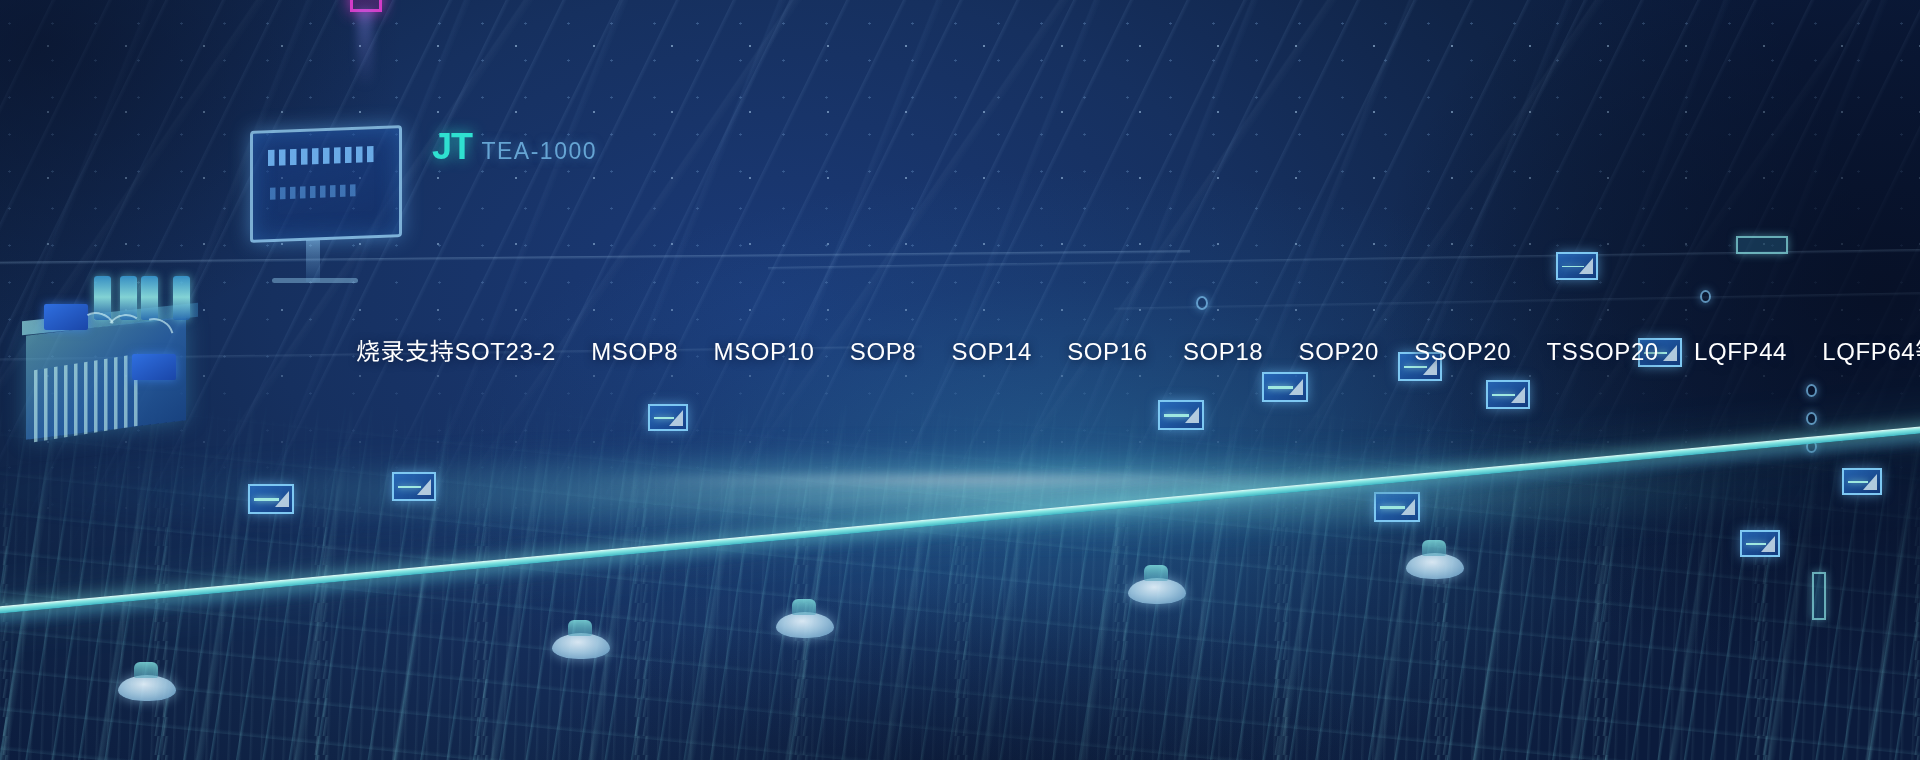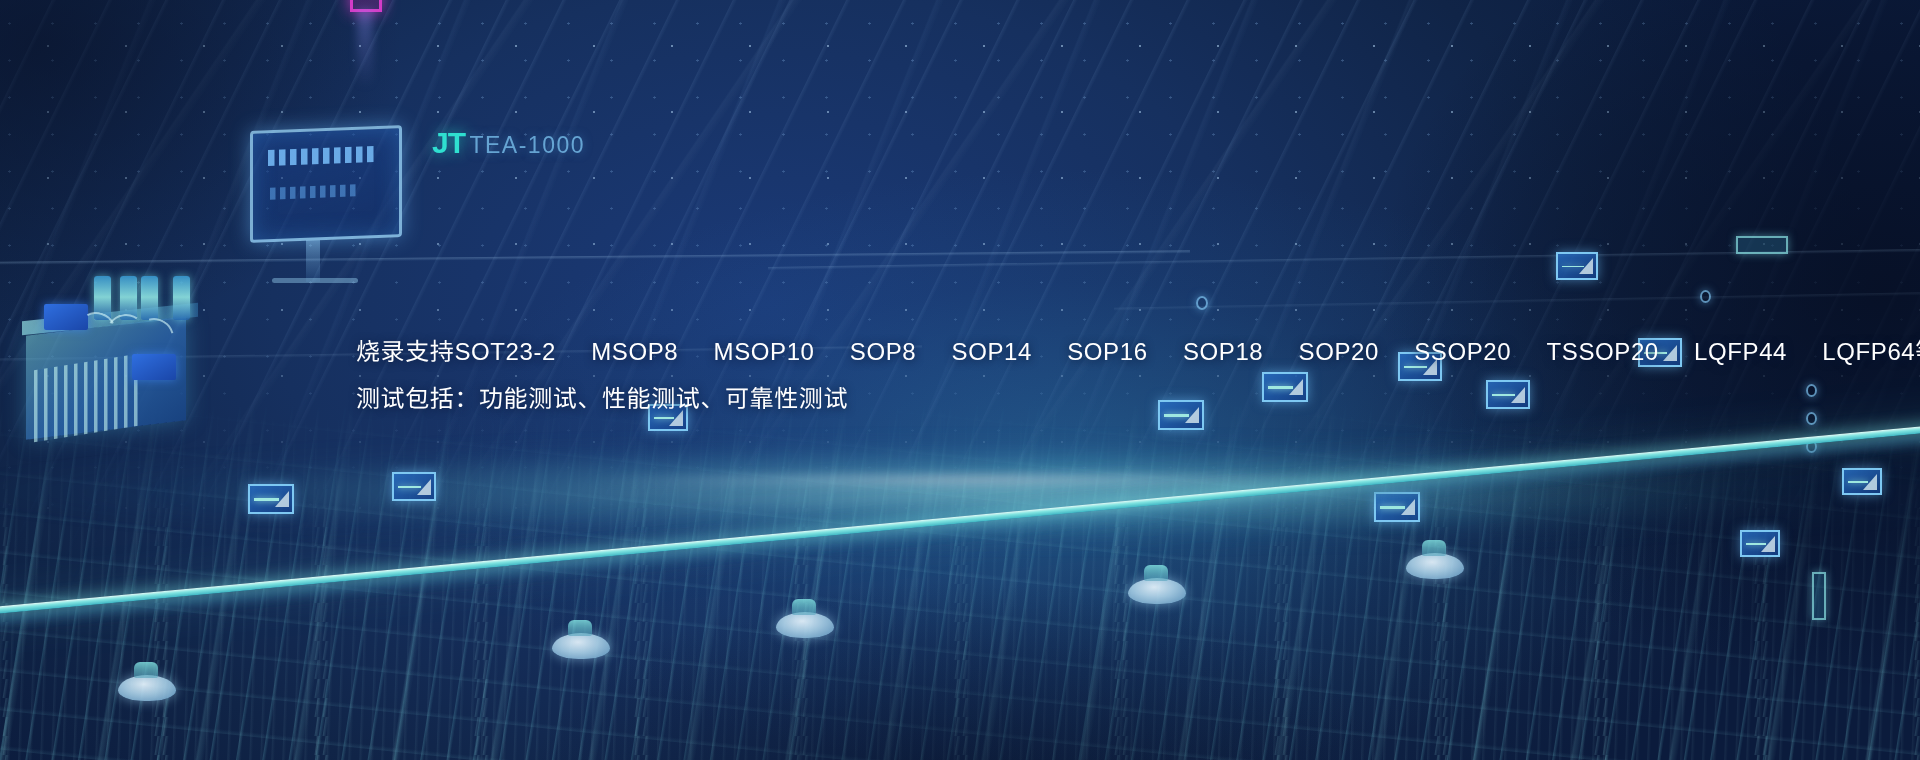--- a/index.html
+++ b/index.html
@@ -212,26 +212,26 @@
     position:absolute; left:56px; top:112px; width:14px; height:42px;
     background:linear-gradient(to bottom, rgba(150,210,250,0.45), rgba(60,130,200,0.12));
   }
   .mon-base {
     position:absolute; left:22px; top:150px; width:86px; height:5px;
     background:rgba(165,225,255,0.40); border-radius:3px;
   }
 
   .brand { position:absolute; left:432px; top:126px; pointer-events:none; white-space:nowrap; }
   .brand-jt {
-    font-size:30px; font-weight:bold; letter-spacing:-1px;
+    font-size:36px; font-weight:bold; letter-spacing:-1px;
     color:#2fe0d0; text-shadow:0 0 14px rgba(47,224,208,0.75);
     font-family:"Liberation Sans",sans-serif;
   }
   .brand-model {
-    font-size:23px; letter-spacing:1.5px; 
+    font-size:23px; letter-spacing:1.5px; margin-left:5px;
     color:rgba(120,190,235,0.80); text-shadow:0 0 10px rgba(90,170,230,0.5);
   }
 
   
   .top-chip {
     position:absolute; left:350px; top:-14px; width:32px; height:26px; pointer-events:none;
     border:3px solid #d43cc8;
     background:rgba(150,40,150,0.35);
     box-shadow:0 0 16px rgba(212,60,200,0.8);
   }
@@ -389,18 +389,17 @@
         <span class="pkg">SOP14</span>
         <span class="pkg">SOP16</span>
         <span class="pkg">SOP18</span>
         <span class="pkg">SOP20</span>
         <span class="pkg">SSOP20</span>
         <span class="pkg">TSSOP20</span>
         <span class="pkg">LQFP44</span>
         <span class="pkg">LQFP64等</span>
       </div>
 
-      <div class="subline">测试包括：功能测试、性能测试、可靠性测试</div>
 
     </div>
   </div>
 
 </div>
 
 </body></html>

